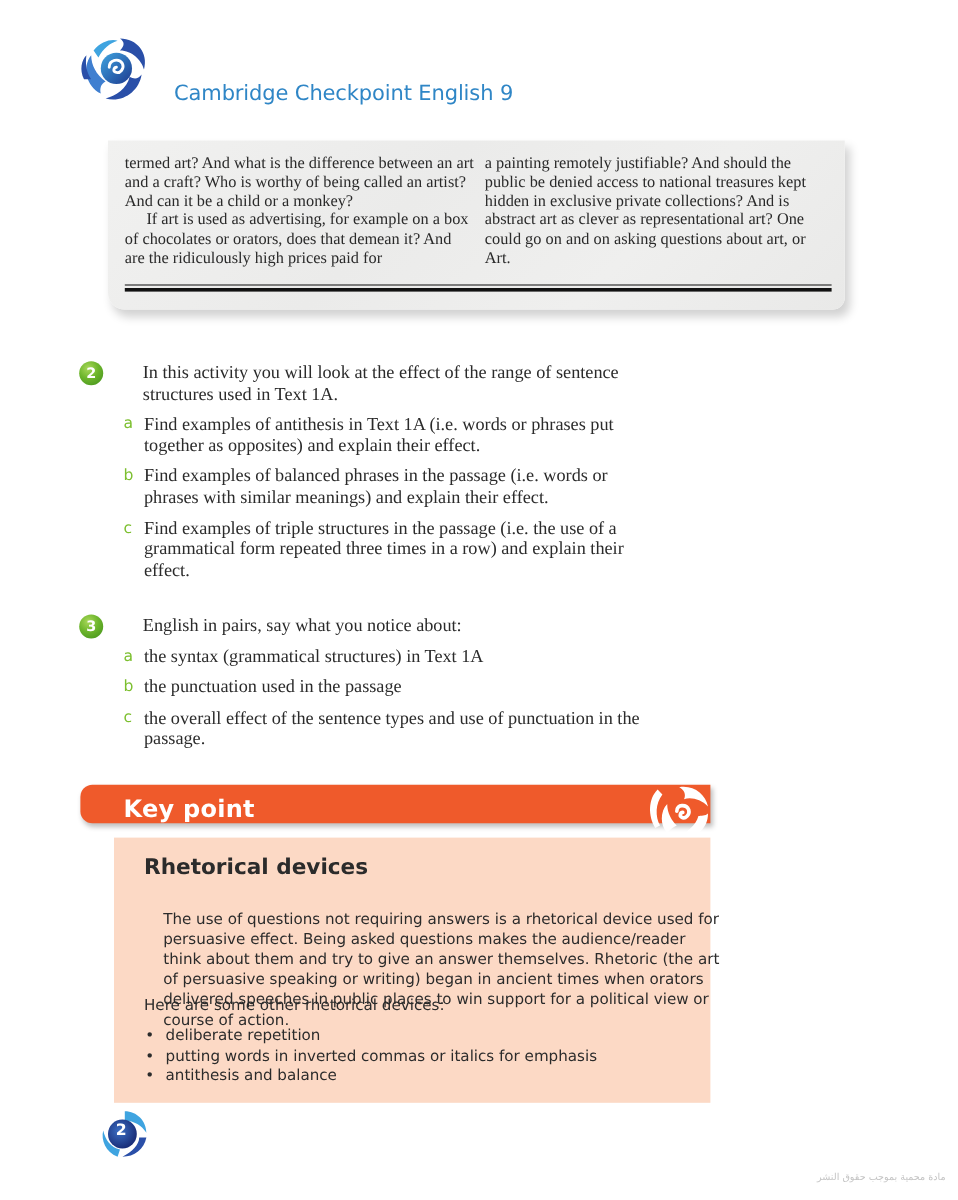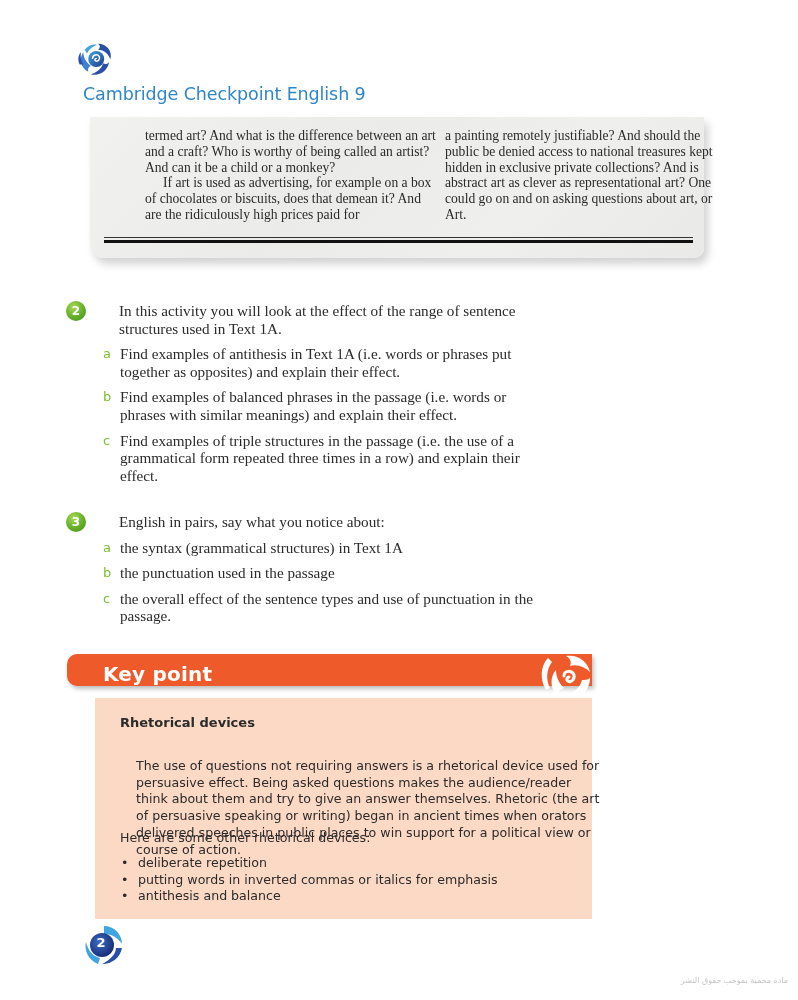--- a/index.html
+++ b/index.html
@@ -12,25 +12,24 @@
       height: 1000px;
       position: relative;
       overflow: hidden;
       font-family: "Liberation Serif", "DejaVu Serif", serif;
       color: #2b2b2b;
     }
     
     .header {
       position: absolute;
       left: 64px;
-      top: 40px;
+      top: 24px;
       height: 64px;
       display: flex;
-      align-items: flex-start;
-      flex-direction: column;
+      align-items: flex-end;
     }
     .header-logo {
       width: 62px;
       height: 62px;
       display: block;
     }
     .header-title {
       font-family: "DejaVu Sans", "Liberation Sans", sans-serif;
       font-size: 17.5px;
       color: #2f86c6;
@@ -49,21 +48,20 @@
       border-radius: 0 0 10px 14px;
       box-shadow: 4px 6px 8px rgba(0,0,0,0.18);
     }
     .extract-cols {
       position: absolute;
       left: 14px;
       top: 11px;
       width: 590px;
       display: flex;
       justify-content: space-between;
-      margin-left: 41px;
     }
     .extract-col {
       width: 292px;
       font-size: 13.6px;
       line-height: 15.8px;
       color: #2a2a2a;
     }
     .extract-col.right { width: 290px; }
     .extract-col p { margin: 0; }
     .indent { text-indent: 18px; }
@@ -163,21 +161,21 @@
       font-family: "DejaVu Sans", "Liberation Sans", sans-serif;
       font-size: 12.6px;
       line-height: 16.7px;
       color: #2b2b2b;
     }
     .kp-subtitle {
       position: absolute;
       left: 25px;
       top: 17px;
       font-weight: bold;
-      font-size: 13px;
+      font-size: 18px;
     }
     .kp-para {
       position: absolute;
       left: 25px;
       top: 44px;
       width: 470px;
       margin: 16px;
     }
     .kp-intro {
       position: absolute;
@@ -251,21 +249,21 @@
     <path d="M27 30 C27 24 35 22 38 27 C40 31 36 36 32 34 C30 33 31 30 33 30" fill="none" stroke="#ffffff" stroke-width="2.4" stroke-linecap="round"></path>
     <path d="M6 40 C2 32 4 24 8 20 C7 28 8 34 12 40 Z" fill="#2a4fa8"></path>
   </svg>
   <span class="header-title">Cambridge Checkpoint English 9</span>
 </div>
 
 <div class="extract-box">
   <div class="extract-cols">
     <div class="extract-col left">
       <p>termed art? And what is the difference between an art and a craft? Who is worthy of being called an artist? And can it be a child or a monkey?</p>
-      <p class="indent">If art is used as advertising, for example on a box of chocolates or biscuits, does that demean it? And are the ridiculously high prices paid for</p>
+      <p class="indent">If art is used as advertising, for example on a box of chocolates or orators, does that demean it? And are the ridiculously high prices paid for</p>
     </div>
     <div class="extract-col right">
       <p>a painting remotely justifiable? And should the public be denied access to national treasures kept hidden in exclusive private collections? And is abstract art as clever as representational art? One could go on and on asking questions about art, or Art.</p>
     </div>
   </div>
   <div class="extract-rule"></div>
 </div>
 
 <div class="activity" style="top:302px;">
   <div class="activity-num">2</div>

